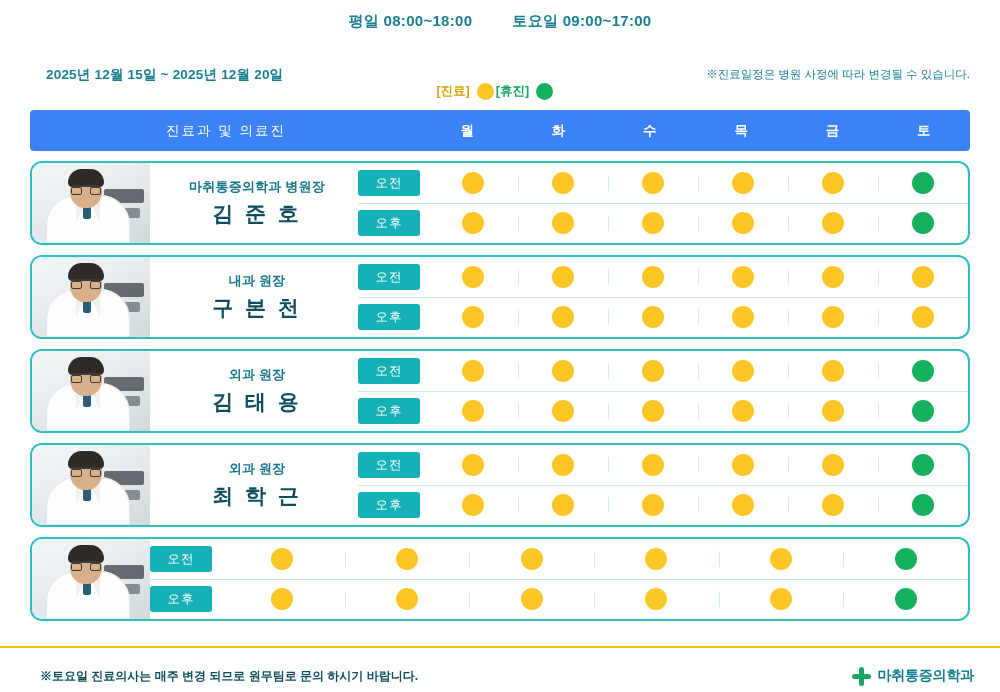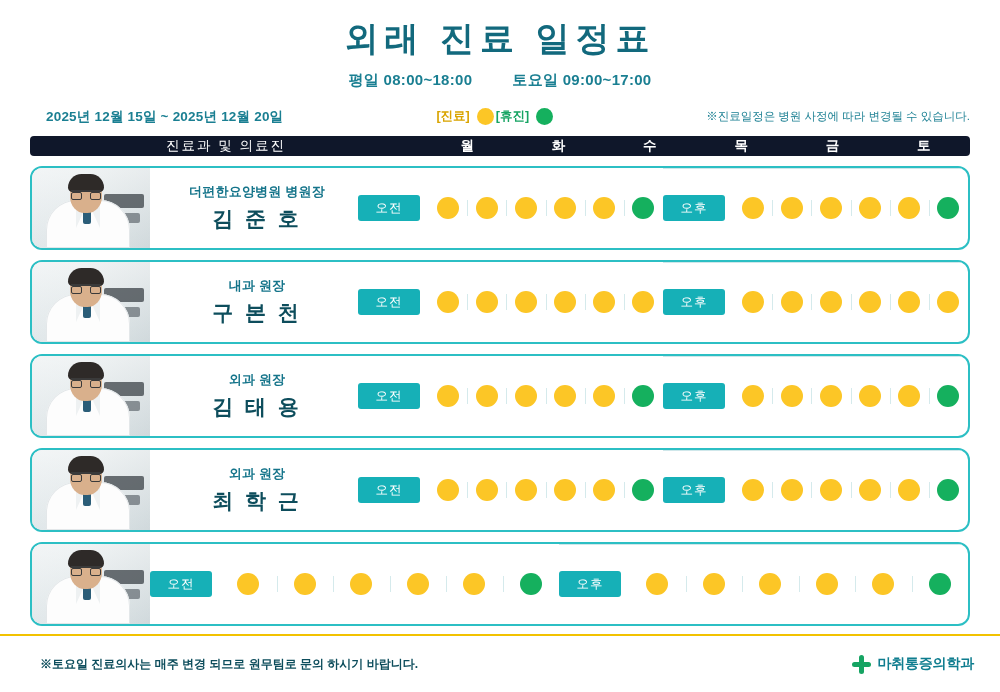--- a/index.html
+++ b/index.html
@@ -55,20 +55,21 @@
     font-size: 13.5px;
     letter-spacing: 0.2px;
     white-space: nowrap;
   }
   .legend {
     flex: 1;
     display: flex;
     justify-content: center;
     align-items: center;
     gap: 2px;
+    margin-top: 34px;
   }
   .legend-item {
     display: flex;
     align-items: center;
     gap: 7px;
     font-size: 12.5px;
     font-weight: bold;
   }
   .legend-item.open { color: #d9a400; }
   .legend-item.closed { color: #16a463; }
@@ -86,25 +87,25 @@
     white-space: nowrap;
     text-align: center;
   }
 
   
   .grid {
     margin: 10px 30px 0 30px;
   }
   .head {
     display: flex;
-    background: #0f172a;
+    background: #3b82f6;
     color: #ffffff;
     border-radius: 4px;
     overflow: hidden;
-    height: 20px;
+    height: 41px;
     align-items: center;
     font-size: 13.5px;
     letter-spacing: 2px;
   }
   .head .dept {
     width: 392px;
     text-align: center;
     font-weight: normal;
   }
   .head .day {
@@ -258,20 +259,21 @@
     font-size: 21px;
     font-weight: bold;
     color: #0d4d5c;
     letter-spacing: 3px;
     margin-top: 4px;
   }
 
   .slots {
     flex: 1;
     display: flex;
+    flex-direction: column;
   }
   .slot-row {
     flex: 1;
     display: flex;
     align-items: center;
   }
   .slot-row + .slot-row {
     border-top: 1px solid #cfe7ea;
   }
   .ampm {
@@ -358,21 +360,20 @@
     font-weight: bold;
     color: #0f7d8f;
     letter-spacing: -0.2px;
   }
 </style>
 </head>
 <body>
 
 <div class="page">
 
-  <div class="title">외래 진료 일정표</div>
 
   <div class="subtitle-row">
     <span>평일 08:00~18:00</span>
     <span>토요일 09:00~17:00</span>
   </div>
 
   <div class="meta-row">
     <span class="date-range">2025년 12월 15일 ~ 2025년 12월 20일</span>
     <span class="legend">
       <span class="legend-item open">
@@ -406,21 +407,21 @@
           <div class="shelf2"></div>
         <div class="body-shape"></div>
           <div class="collar-l"></div>
           <div class="collar-r"></div>
           <div class="tie"></div>
         <div class="head-shape"></div>
           <div class="hair"></div>
           <div class="glasses"></div>
       </div>
       <div class="names">
-        <div class="dept-name">더편한요양병원 병원장</div>
+        <div class="dept-name">마취통증의학과 병원장</div>
         <div class="doc-name">김 준 호</div>
       </div>
       <div class="slots">
         <div class="slot-row">
           <div class="ampm">오전</div>
           <div class="cell">
               <span class="mark open" style="background: rgb(252, 198, 38);"></span>
             </div>
           <div class="cell">
               <span class="mark open" style="background: rgb(252, 198, 38);"></span>

